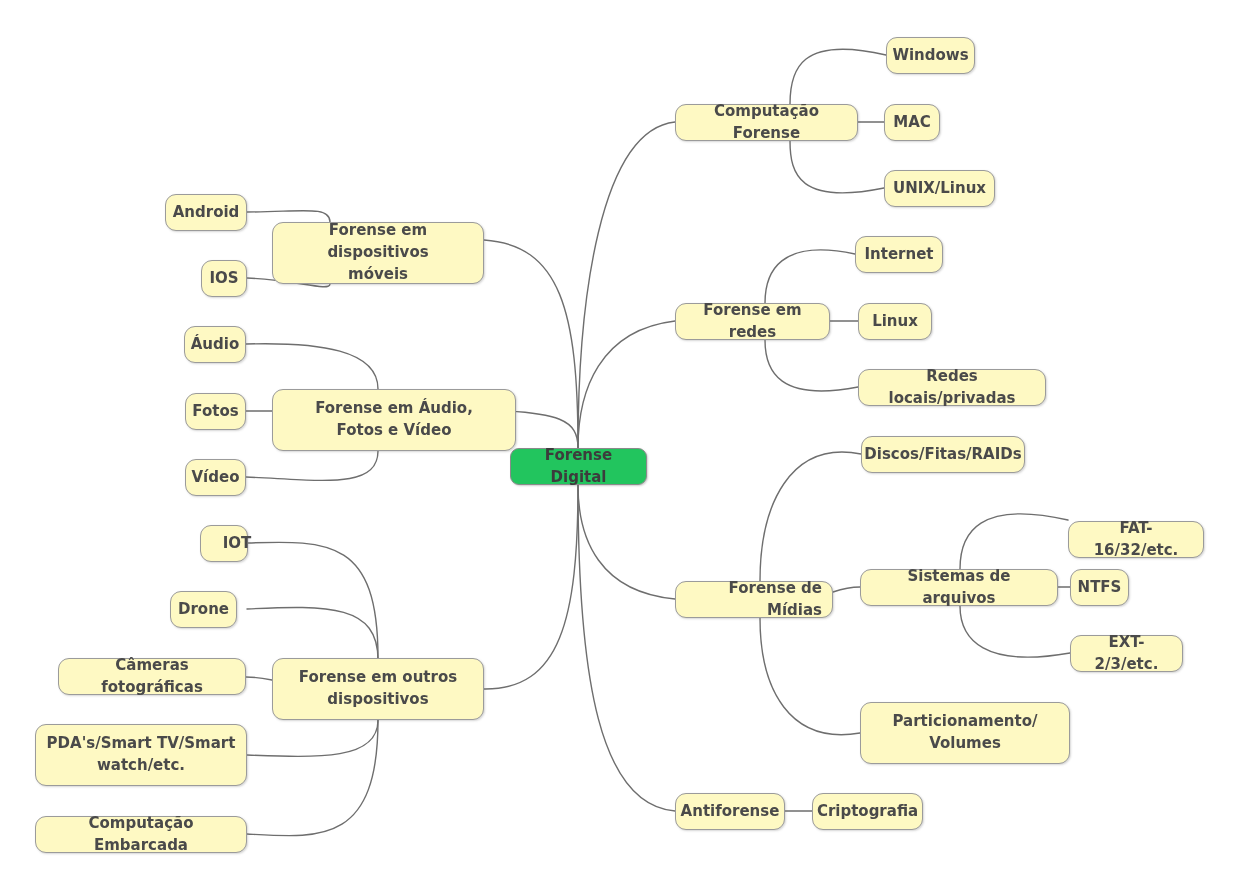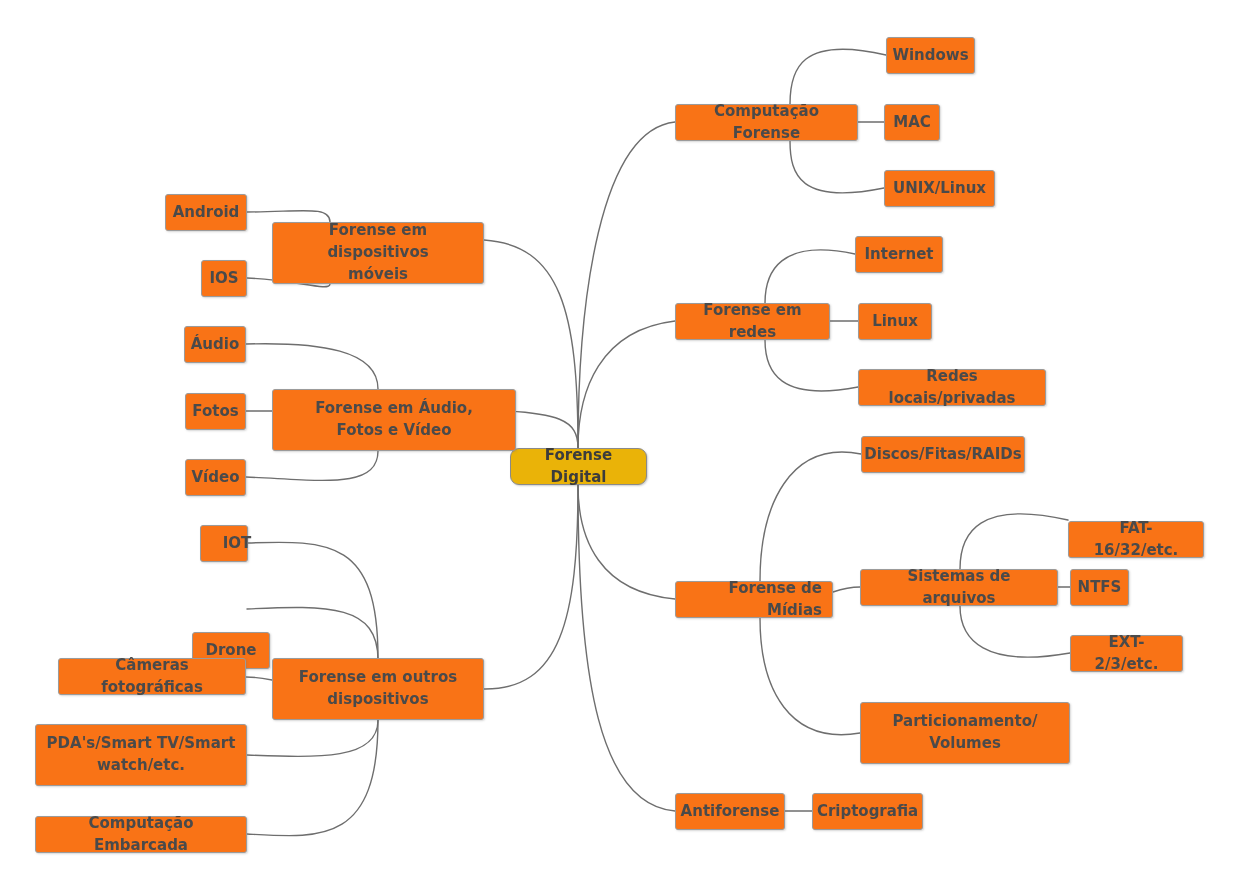--- a/index.html
+++ b/index.html
@@ -24,34 +24,34 @@
     height: 891px;
     pointer-events: none;
   }
   .node {
     position: absolute;
     box-sizing: border-box;
     display: flex;
     align-items: center;
     justify-content: center;
     text-align: center;
-    background: #f97316;
+    background: #fef9c3;
     border: 1.4px solid #9b9b9b;
-    border-radius: 3px;
+    border-radius: 11px;
     color: #4a4a4a;
     font-weight: bold;
     font-size: 15px;
     line-height: 1.45;
     padding: 0 10px;
     box-shadow: 1px 1px 2px rgba(120,120,120,0.30);
     z-index: 2;
     white-space: pre-line;
   }
   .node.root {
-    background: #eab308;
+    background: #22c55e;
     border: 1.4px solid #8a8a8a;
     border-radius: 9px;
     color: #3c3c3c;
     font-size: 15px;
     box-shadow: 1px 1px 2px rgba(110,110,110,0.35);
   }
   .node.level1 { font-size: 15px; }
   .node.level2 { font-size: 15px; }
 </style>
 </head>
@@ -115,19 +115,19 @@
       <div class="node level2" style="left: 165px; top: 194px; width: 82px; height: 37px;">Android</div>
       <div class="node level2" style="left: 201px; top: 260px; width: 46px; height: 37px;">IOS</div>
       <div class="node level1" style="left: 272px; top: 389px; width: 244px; height: 62px;">Forense em Áudio,
 Fotos e Vídeo</div>
       <div class="node level2" style="left: 184px; top: 326px; width: 62px; height: 37px;">Áudio</div>
       <div class="node level2" style="left: 185px; top: 393px; width: 61px; height: 37px;">Fotos</div>
       <div class="node level2" style="left: 185px; top: 459px; width: 61px; height: 37px;">Vídeo</div>
       <div class="node level1" style="left: 272px; top: 658px; width: 212px; height: 62px;">Forense em outros
 dispositivos</div>
       <div class="node level2" style="left: 200px; top: 525px; width: 47px; height: 37px; padding-left: 36px;">IOT</div>
-      <div class="node level2" style="left: 192px; top: 591px; width: 78px; height: 37px; margin-top: 41px;">Drone</div>
+      <div class="node level2" style="left: 170px; top: 591px; width: 67px; height: 37px;">Drone</div>
       <div class="node level2" style="left: 58px; top: 658px; width: 188px; height: 37px;">Câmeras fotográficas</div>
       <div class="node level2" style="left: 35px; top: 724px; width: 212px; height: 62px;">PDA's/Smart TV/Smart
 watch/etc.</div>
       <div class="node level2" style="left: 35px; top: 816px; width: 212px; height: 37px;">Computação Embarcada</div>
     </div>
 </div>
 
 </body></html>

